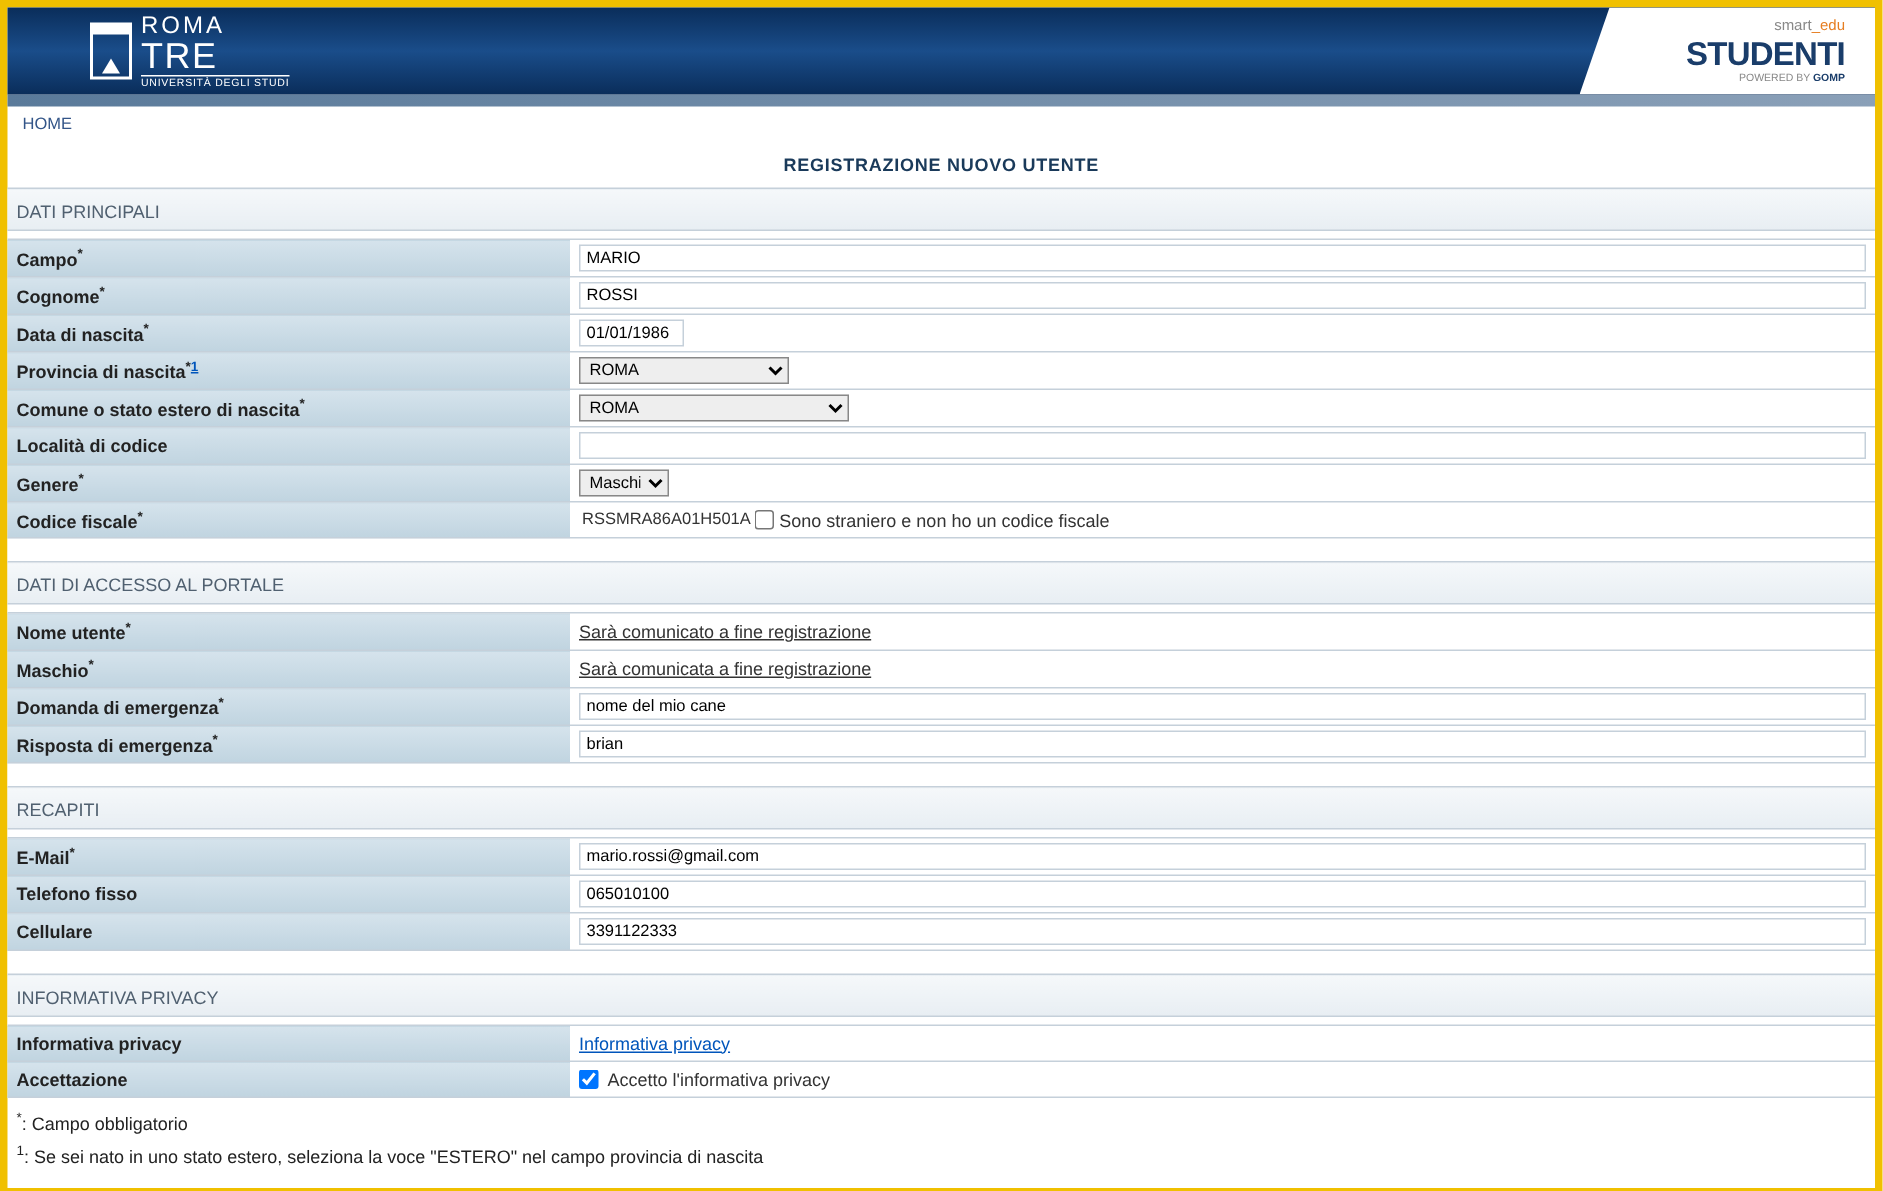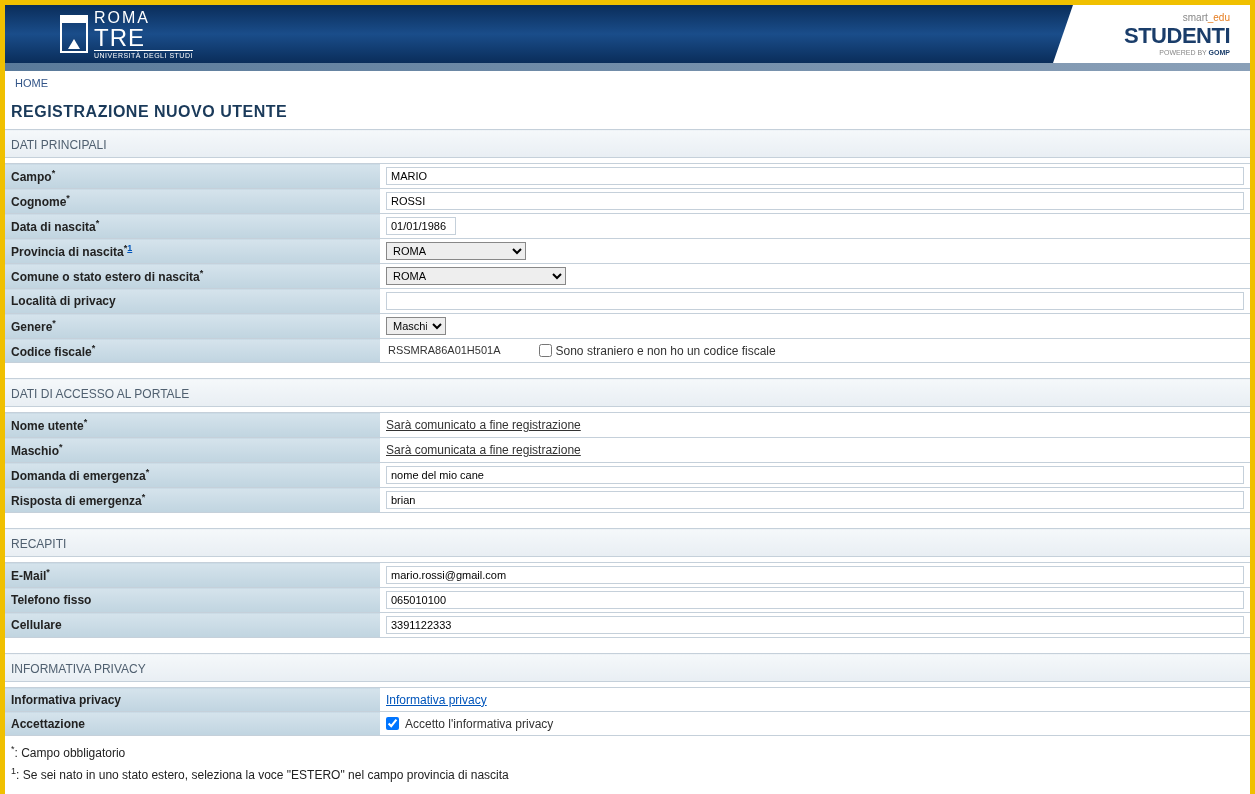--- a/index.html
+++ b/index.html
@@ -73,24 +73,25 @@
   background: linear-gradient(to right, #5a7a9a 0%, #8aa0b8 100%);
 }
 .breadcrumb {
   padding: 6px 10px;
   font-size: 11px;
   color: #335588;
 }
 .breadcrumb a { color: #335588; text-decoration: none; }
 .page-title {
   padding: 8px 6px;
-  font-size: 16px;
+  font-size: 12px;
   font-weight: 700;
   color: #1a3a5a;
   letter-spacing: 0.5px;
+  text-align: center;
 }
 .form-table {
   width: 100%;
   border-collapse: collapse;
 }
 .section-header td {
   background: linear-gradient(to bottom, #f5f8fa 0%, #e8eef3 100%);
   border-top: 1px solid #c5d0da;
   border-bottom: 1px solid #c5d0da;
   padding: 8px 6px 5px 6px;
@@ -134,21 +135,21 @@
   border: 1px solid #888;
   background: #eee;
   font-family: inherit;
 }
 select.provincia { width: 140px; }
 select.comune { width: 180px; }
 select.genere { width: 60px; }
 .readonly-text { font-size: 12px; color: #333; padding: 2px 0; text-decoration: underline; }
 .cf-block { display: flex; flex-direction: row; gap: 2px; }
 .cf-value { font-size: 11px; color: #333; padding-left: 2px; }
-.cf-check { display: flex; align-items: center; gap: 4px; font-size: 12px; color: #333; margin-left: 36px; }
+.cf-check { display: flex; align-items: center; gap: 4px; font-size: 12px; color: #333; }
 .link { color: #0055bb; text-decoration: underline; cursor: pointer; font-size: 12px; }
 .accept-row { display: flex; align-items: center; gap: 6px; font-size: 12px; color: #333; }
 .footnotes { padding: 8px 6px; font-size: 12px; color: #222; }
 .footnotes div { margin-bottom: 6px; }
 </style>
 </head>
 <body>
 
 <div class="page">
   <div class="header">
@@ -200,21 +201,21 @@
     </tr>
     <tr class="form-row">
       <td class="label-cell"><span>Provincia di nascita</span><span class="asterisk">*</span><span class="footnote-ref">1</span></td>
       <td class="value-cell"><select class="provincia"><option>ROMA</option></select></td>
     </tr>
     <tr class="form-row">
       <td class="label-cell"><span>Comune o stato estero di nascita</span><span class="asterisk">*</span></td>
       <td class="value-cell"><select class="comune"><option>ROMA</option></select></td>
     </tr>
     <tr class="form-row">
-      <td class="label-cell"><span>Località di privacy</span></td>
+      <td class="label-cell"><span>Località di codice</span></td>
       <td class="value-cell"><input type="text" value="" style=""></td>
     </tr>
     <tr class="form-row">
       <td class="label-cell"><span>Genere</span><span class="asterisk">*</span></td>
       <td class="value-cell"><select class="genere"><option>Maschio</option></select></td>
     </tr>
     <tr class="form-row">
       <td class="label-cell"><span>Codice fiscale</span><span class="asterisk">*</span></td>
       <td class="value-cell">
         <div class="cf-block">

